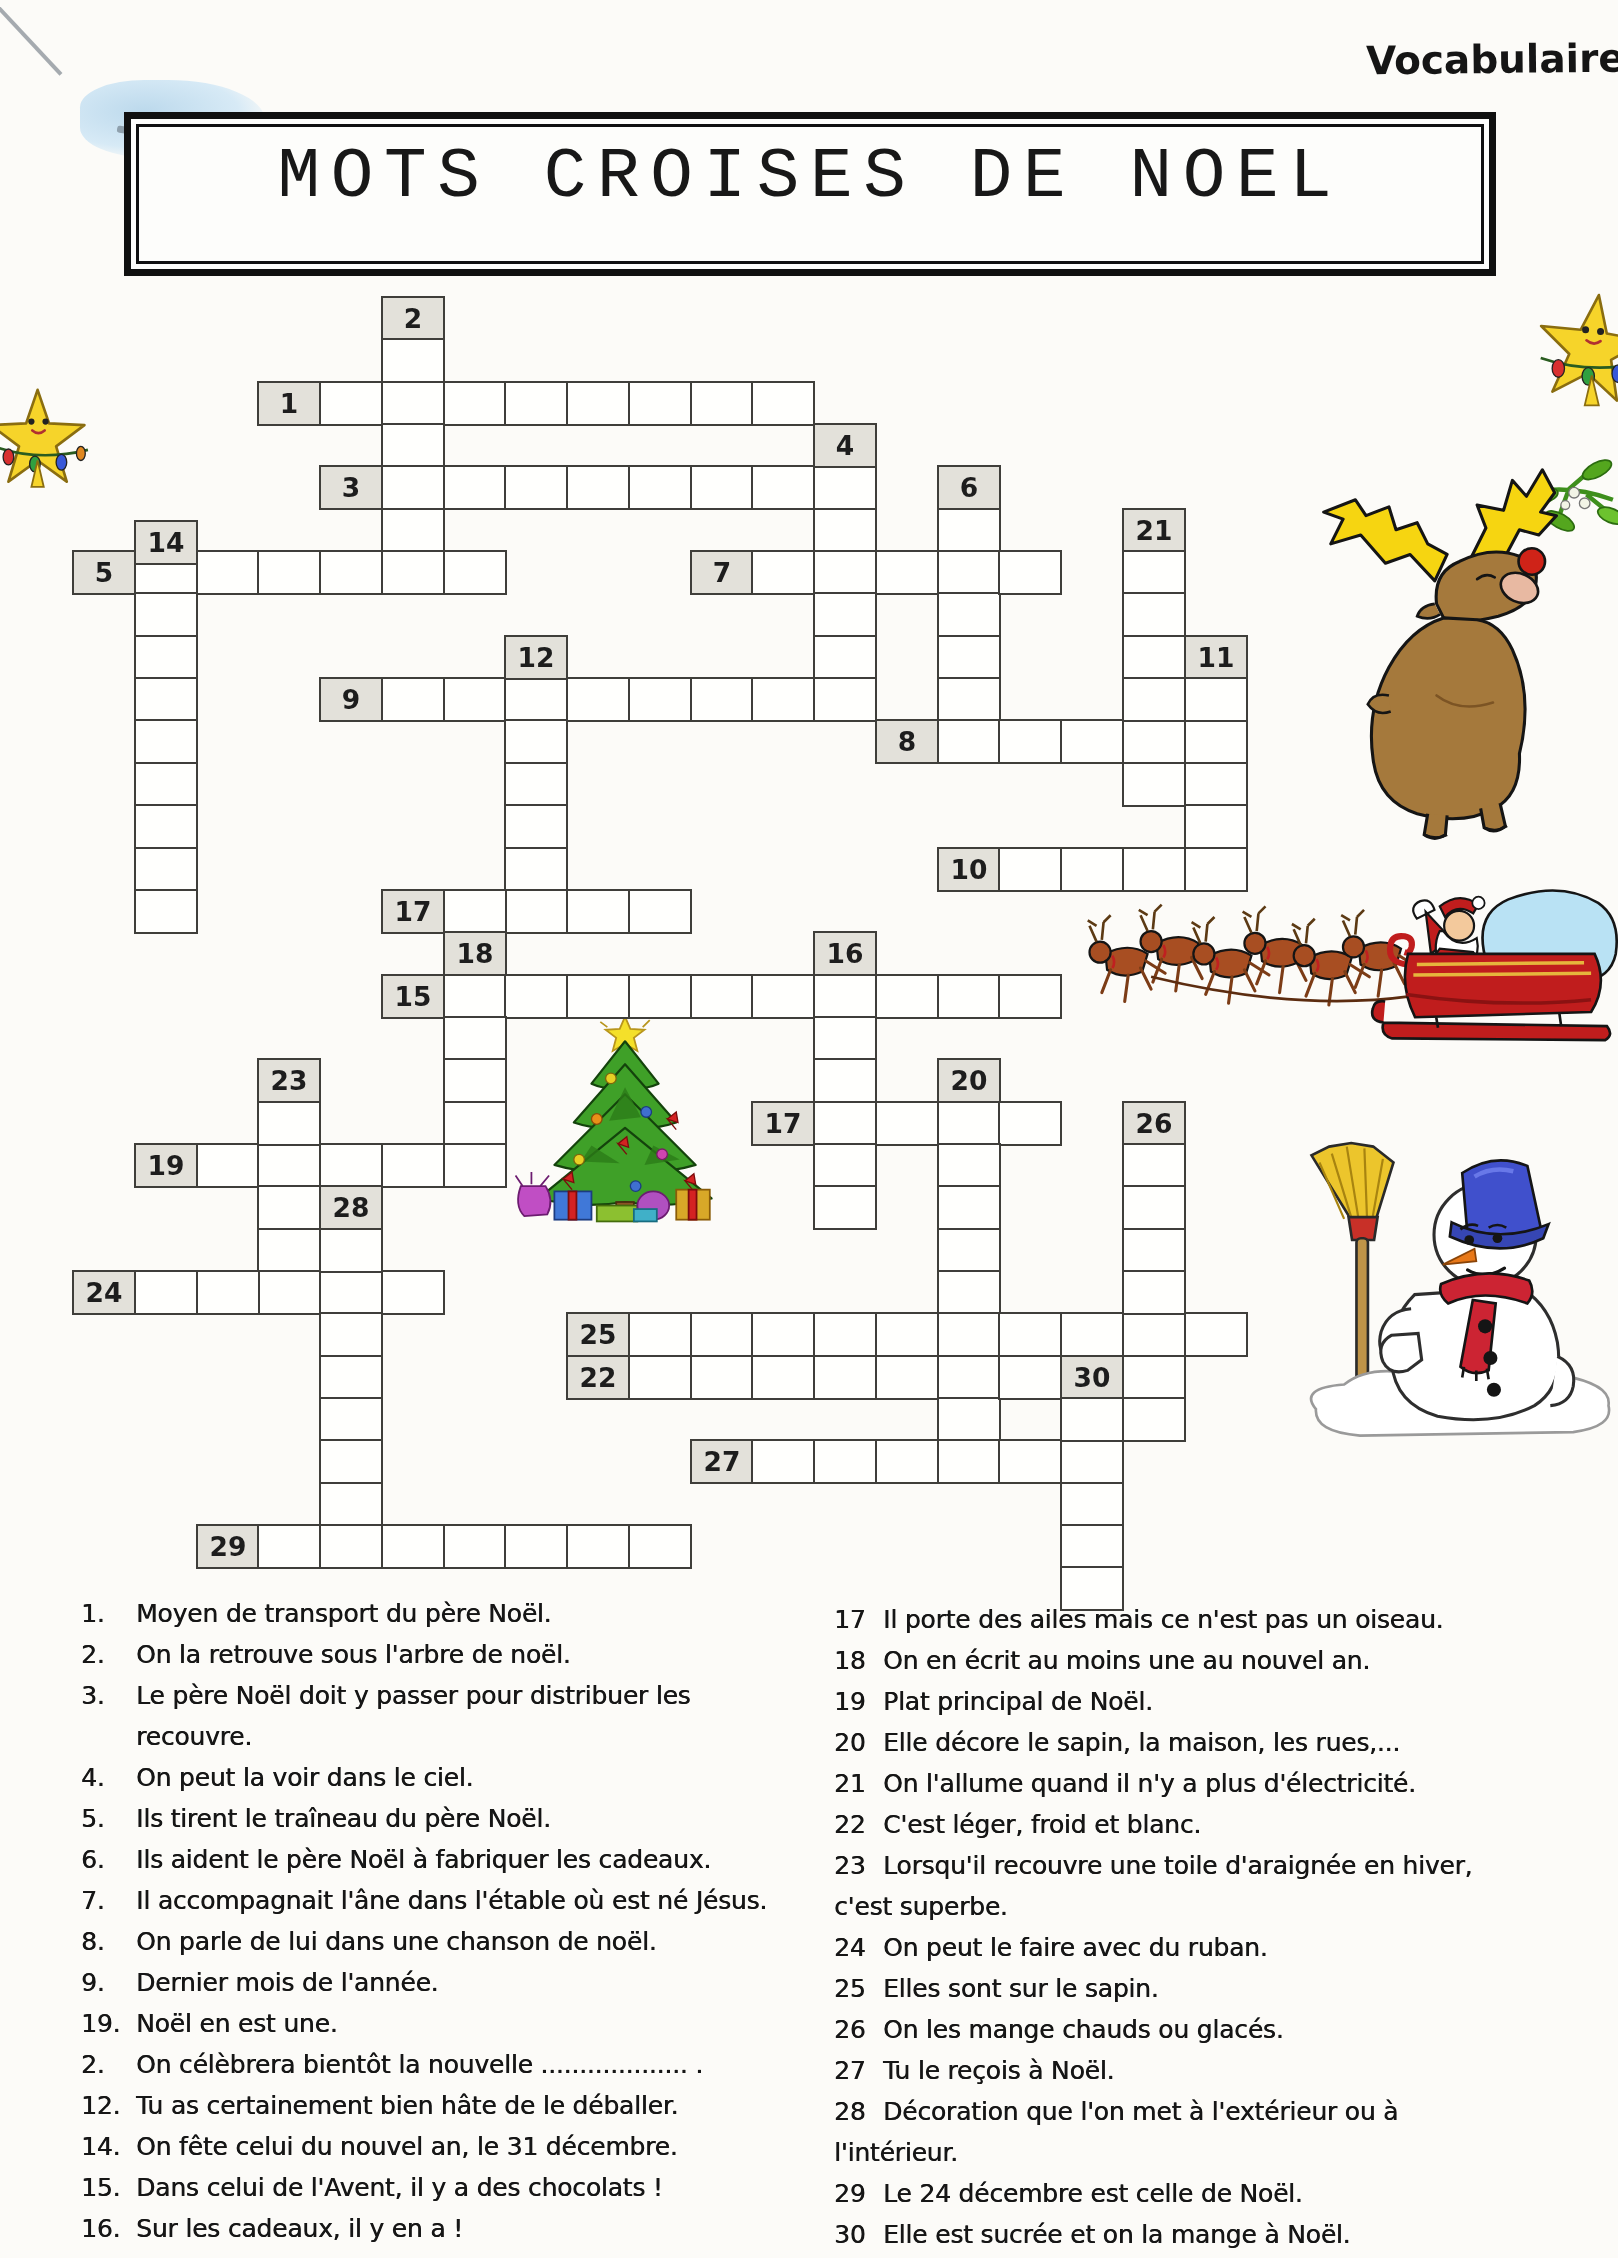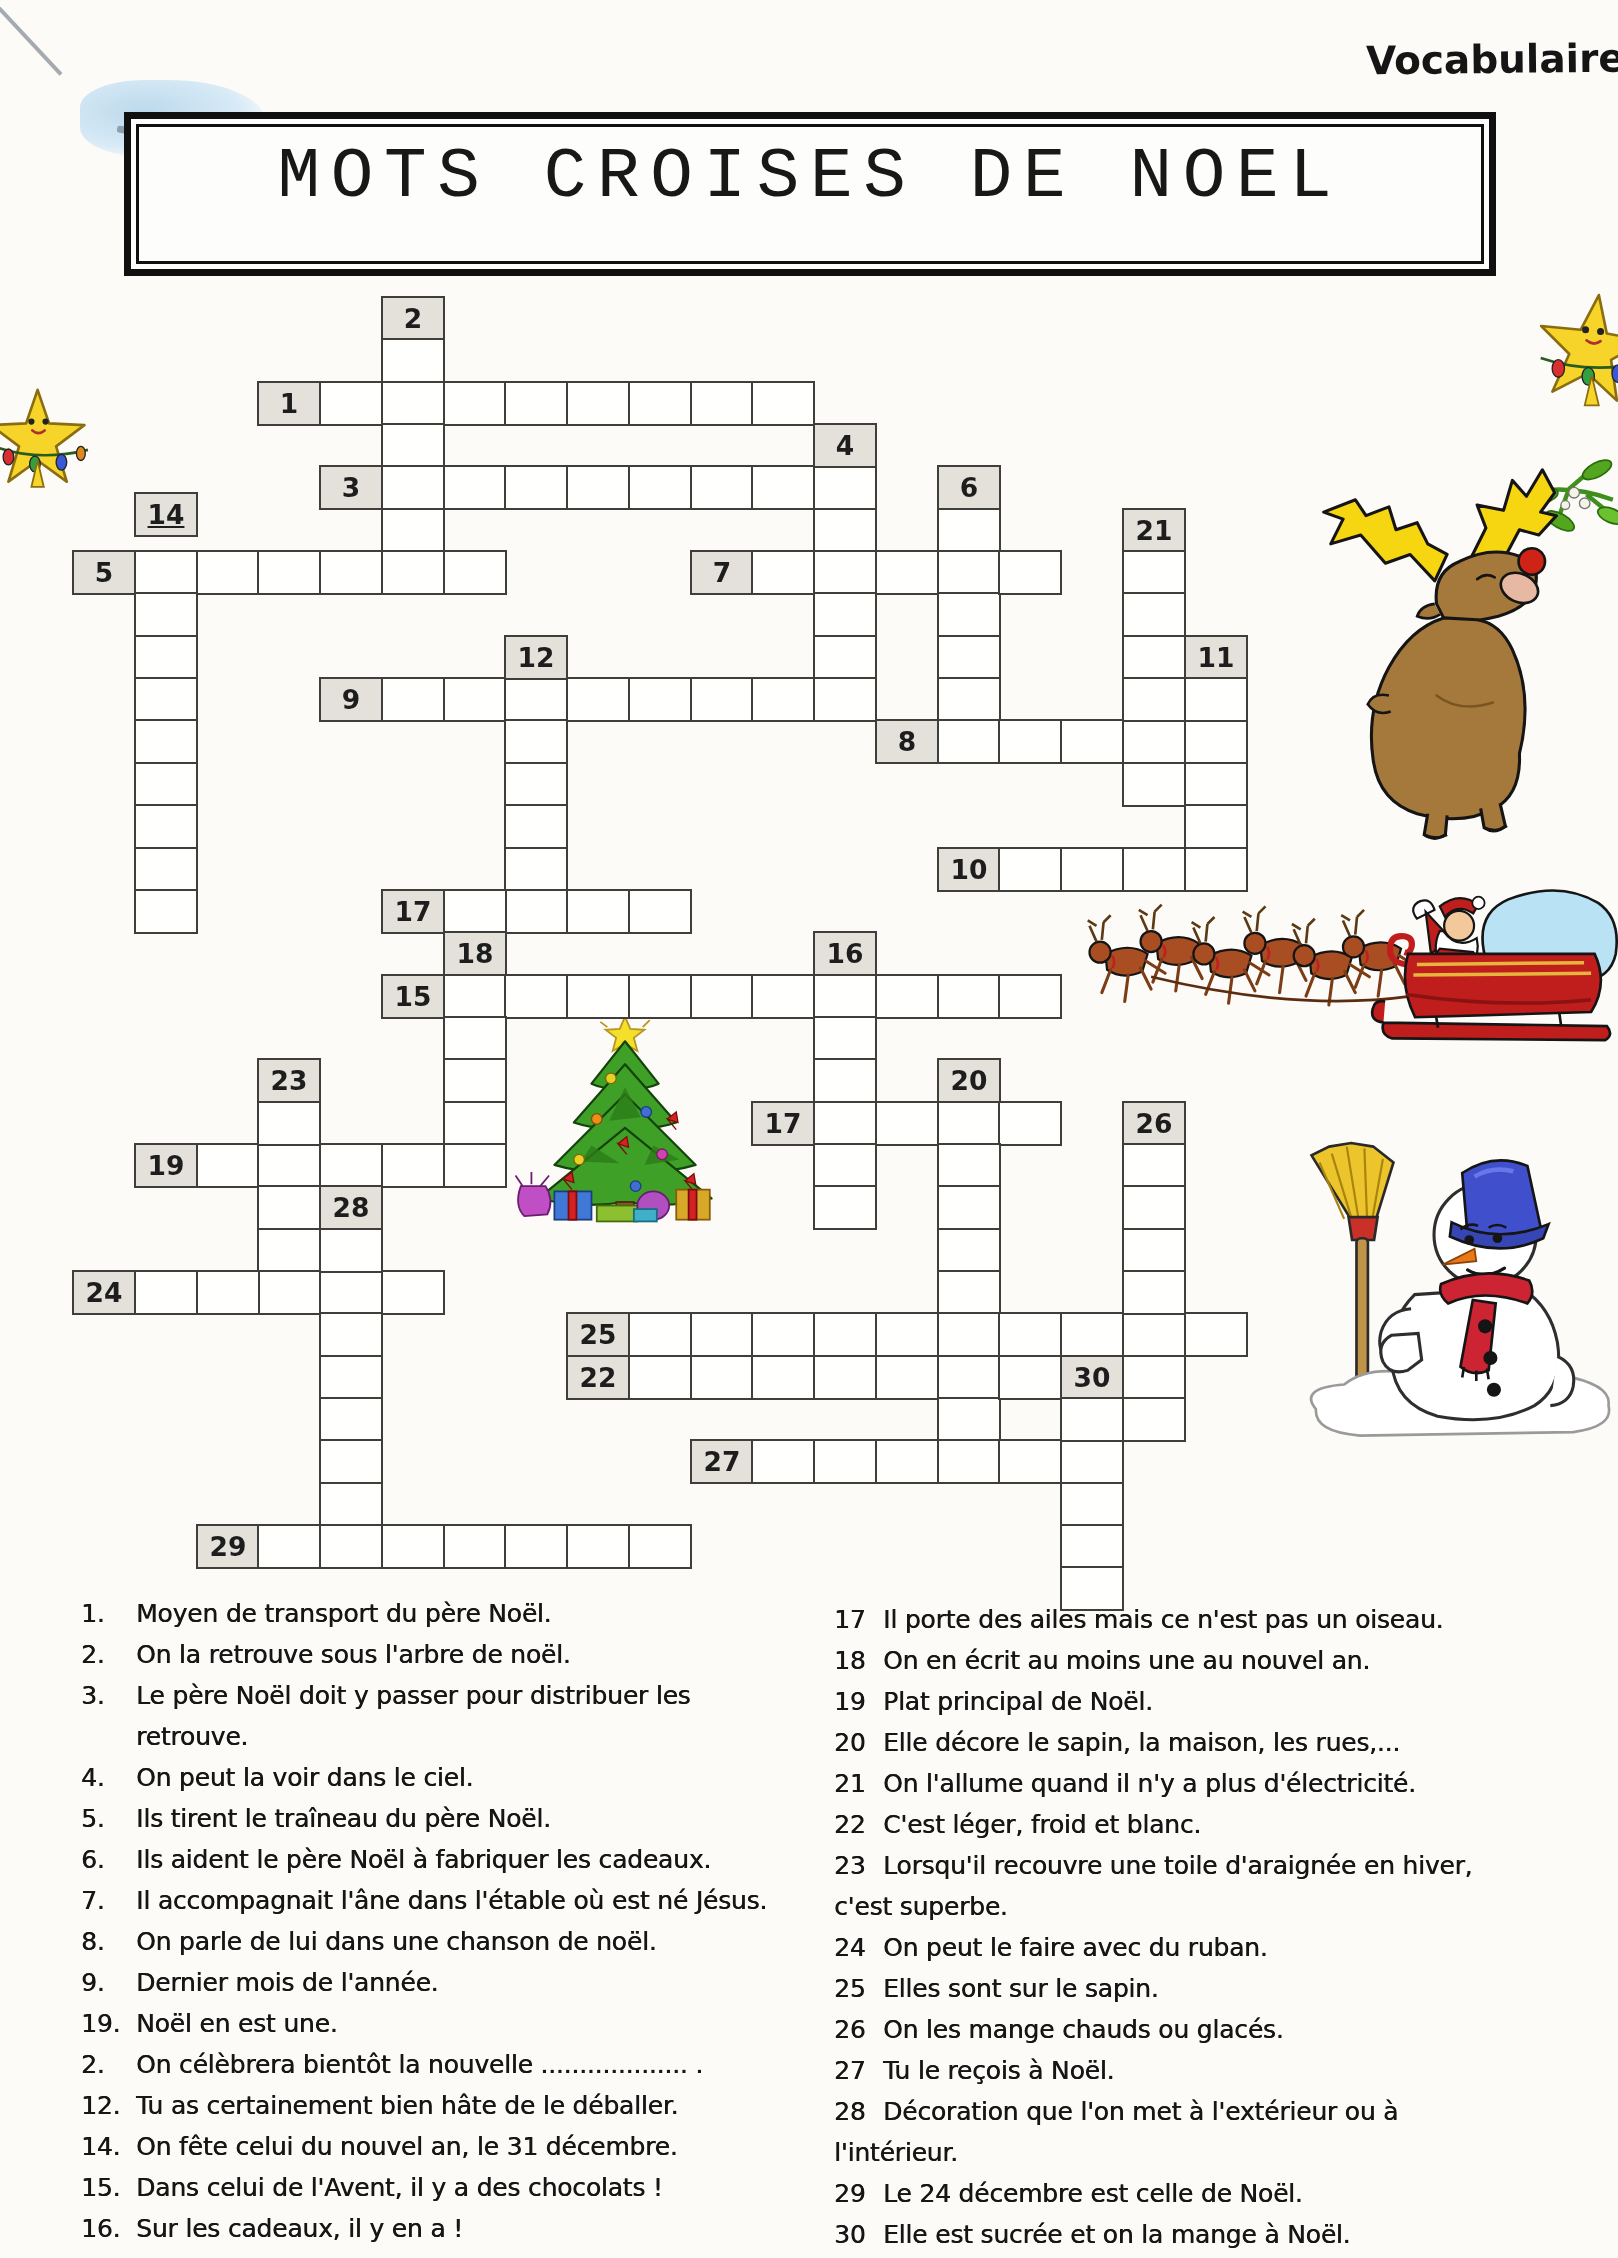--- a/index.html
+++ b/index.html
@@ -326,21 +326,21 @@
     <div class="cell num" data-name="grid-number-cell" style="left: 432px; top: 339px;">12</div>
     <div class="cell" data-name="grid-cell" style="left: 432px; top: 423px;"></div>
     <div class="cell" data-name="grid-cell" style="left: 432px; top: 466px;"></div>
     <div class="cell" data-name="grid-cell" style="left: 432px; top: 508px;"></div>
     <div class="cell" data-name="grid-cell" style="left: 432px; top: 551px;"></div>
     <div class="cell" data-name="grid-cell" style="left: 432px; top: 593px;"></div>
     <div class="cell num" data-name="grid-number-cell" style="left: 309px; top: 593px;">17</div>
     <div class="cell" data-name="grid-cell" style="left: 371px; top: 593px;"></div>
     <div class="cell" data-name="grid-cell" style="left: 494px; top: 593px;"></div>
     <div class="cell" data-name="grid-cell" style="left: 556px; top: 593px;"></div>
-    <div class="cell num" data-name="grid-number-cell" style="left: 62px; top: 196px; text-decoration: underline;">14</div>
+    <div class="cell num" data-name="grid-number-cell" style="left: 62px; top: 224px;">14</div>
     <div class="cell" data-name="grid-cell" style="left: 62px; top: 296px;"></div>
     <div class="cell" data-name="grid-cell" style="left: 62px; top: 339px;"></div>
     <div class="cell" data-name="grid-cell" style="left: 62px; top: 381px;"></div>
     <div class="cell" data-name="grid-cell" style="left: 62px; top: 423px;"></div>
     <div class="cell" data-name="grid-cell" style="left: 62px; top: 466px;"></div>
     <div class="cell" data-name="grid-cell" style="left: 62px; top: 508px;"></div>
     <div class="cell" data-name="grid-cell" style="left: 62px; top: 551px;"></div>
     <div class="cell" data-name="grid-cell" style="left: 62px; top: 593px;"></div>
     <div class="cell num" data-name="grid-number-cell" style="left: 309px; top: 678px;">15</div>
     <div class="cell" data-name="grid-cell" style="left: 371px; top: 678px;"></div>
@@ -447,21 +447,21 @@
     <div class="cell" data-name="grid-cell" style="left: 988px; top: 1101px;"></div>
     <div class="cell" data-name="grid-cell" style="left: 988px; top: 1186px;"></div>
     <div class="cell" data-name="grid-cell" style="left: 988px; top: 1228px;"></div>
     <div class="cell" data-name="grid-cell" style="left: 988px; top: 1270px;"></div>
   </div>
 
 <div id="clues-left" class="clues" data-name="clue-list-left">
     <div class="clue-line" data-name="clue-item"><span class="clue-num" data-name="clue-number" style="width: 55px;">1.</span>Moyen de transport du père Noël.</div>
     <div class="clue-line" data-name="clue-item"><span class="clue-num" data-name="clue-number" style="width: 55px;">2.</span>On la retrouve sous l'arbre de noël.</div>
     <div class="clue-line" data-name="clue-item"><span class="clue-num" data-name="clue-number" style="width: 55px;">3.</span>Le père Noël doit y passer pour distribuer les</div>
-    <div class="clue-line" data-name="clue-item" style="padding-left: 55px;">retrouve.</div>
+    <div class="clue-line" data-name="clue-item" style="padding-left: 55px;">recouvre.</div>
     <div class="clue-line" data-name="clue-item"><span class="clue-num" data-name="clue-number" style="width: 55px;">4.</span>On peut la voir dans le ciel.</div>
     <div class="clue-line" data-name="clue-item"><span class="clue-num" data-name="clue-number" style="width: 55px;">5.</span>Ils tirent le traîneau du père Noël.</div>
     <div class="clue-line" data-name="clue-item"><span class="clue-num" data-name="clue-number" style="width: 55px;">6.</span>Ils aident le père Noël à fabriquer les cadeaux.</div>
     <div class="clue-line" data-name="clue-item"><span class="clue-num" data-name="clue-number" style="width: 55px;">7.</span>Il accompagnait l'âne dans l'étable où est né Jésus.</div>
     <div class="clue-line" data-name="clue-item"><span class="clue-num" data-name="clue-number" style="width: 55px;">8.</span>On parle de lui dans une chanson de noël.</div>
     <div class="clue-line" data-name="clue-item"><span class="clue-num" data-name="clue-number" style="width: 55px;">9.</span>Dernier mois de l'année.</div>
     <div class="clue-line" data-name="clue-item"><span class="clue-num" data-name="clue-number" style="width: 55px;">19.</span>Noël en est une.</div>
     <div class="clue-line" data-name="clue-item"><span class="clue-num" data-name="clue-number" style="width: 55px;">2.</span>On célèbrera bientôt la nouvelle ................... .</div>
     <div class="clue-line" data-name="clue-item"><span class="clue-num" data-name="clue-number" style="width: 55px;">12.</span>Tu as certainement bien hâte de le déballer.</div>
     <div class="clue-line" data-name="clue-item"><span class="clue-num" data-name="clue-number" style="width: 55px;">14.</span>On fête celui du nouvel an, le 31 décembre.</div>

